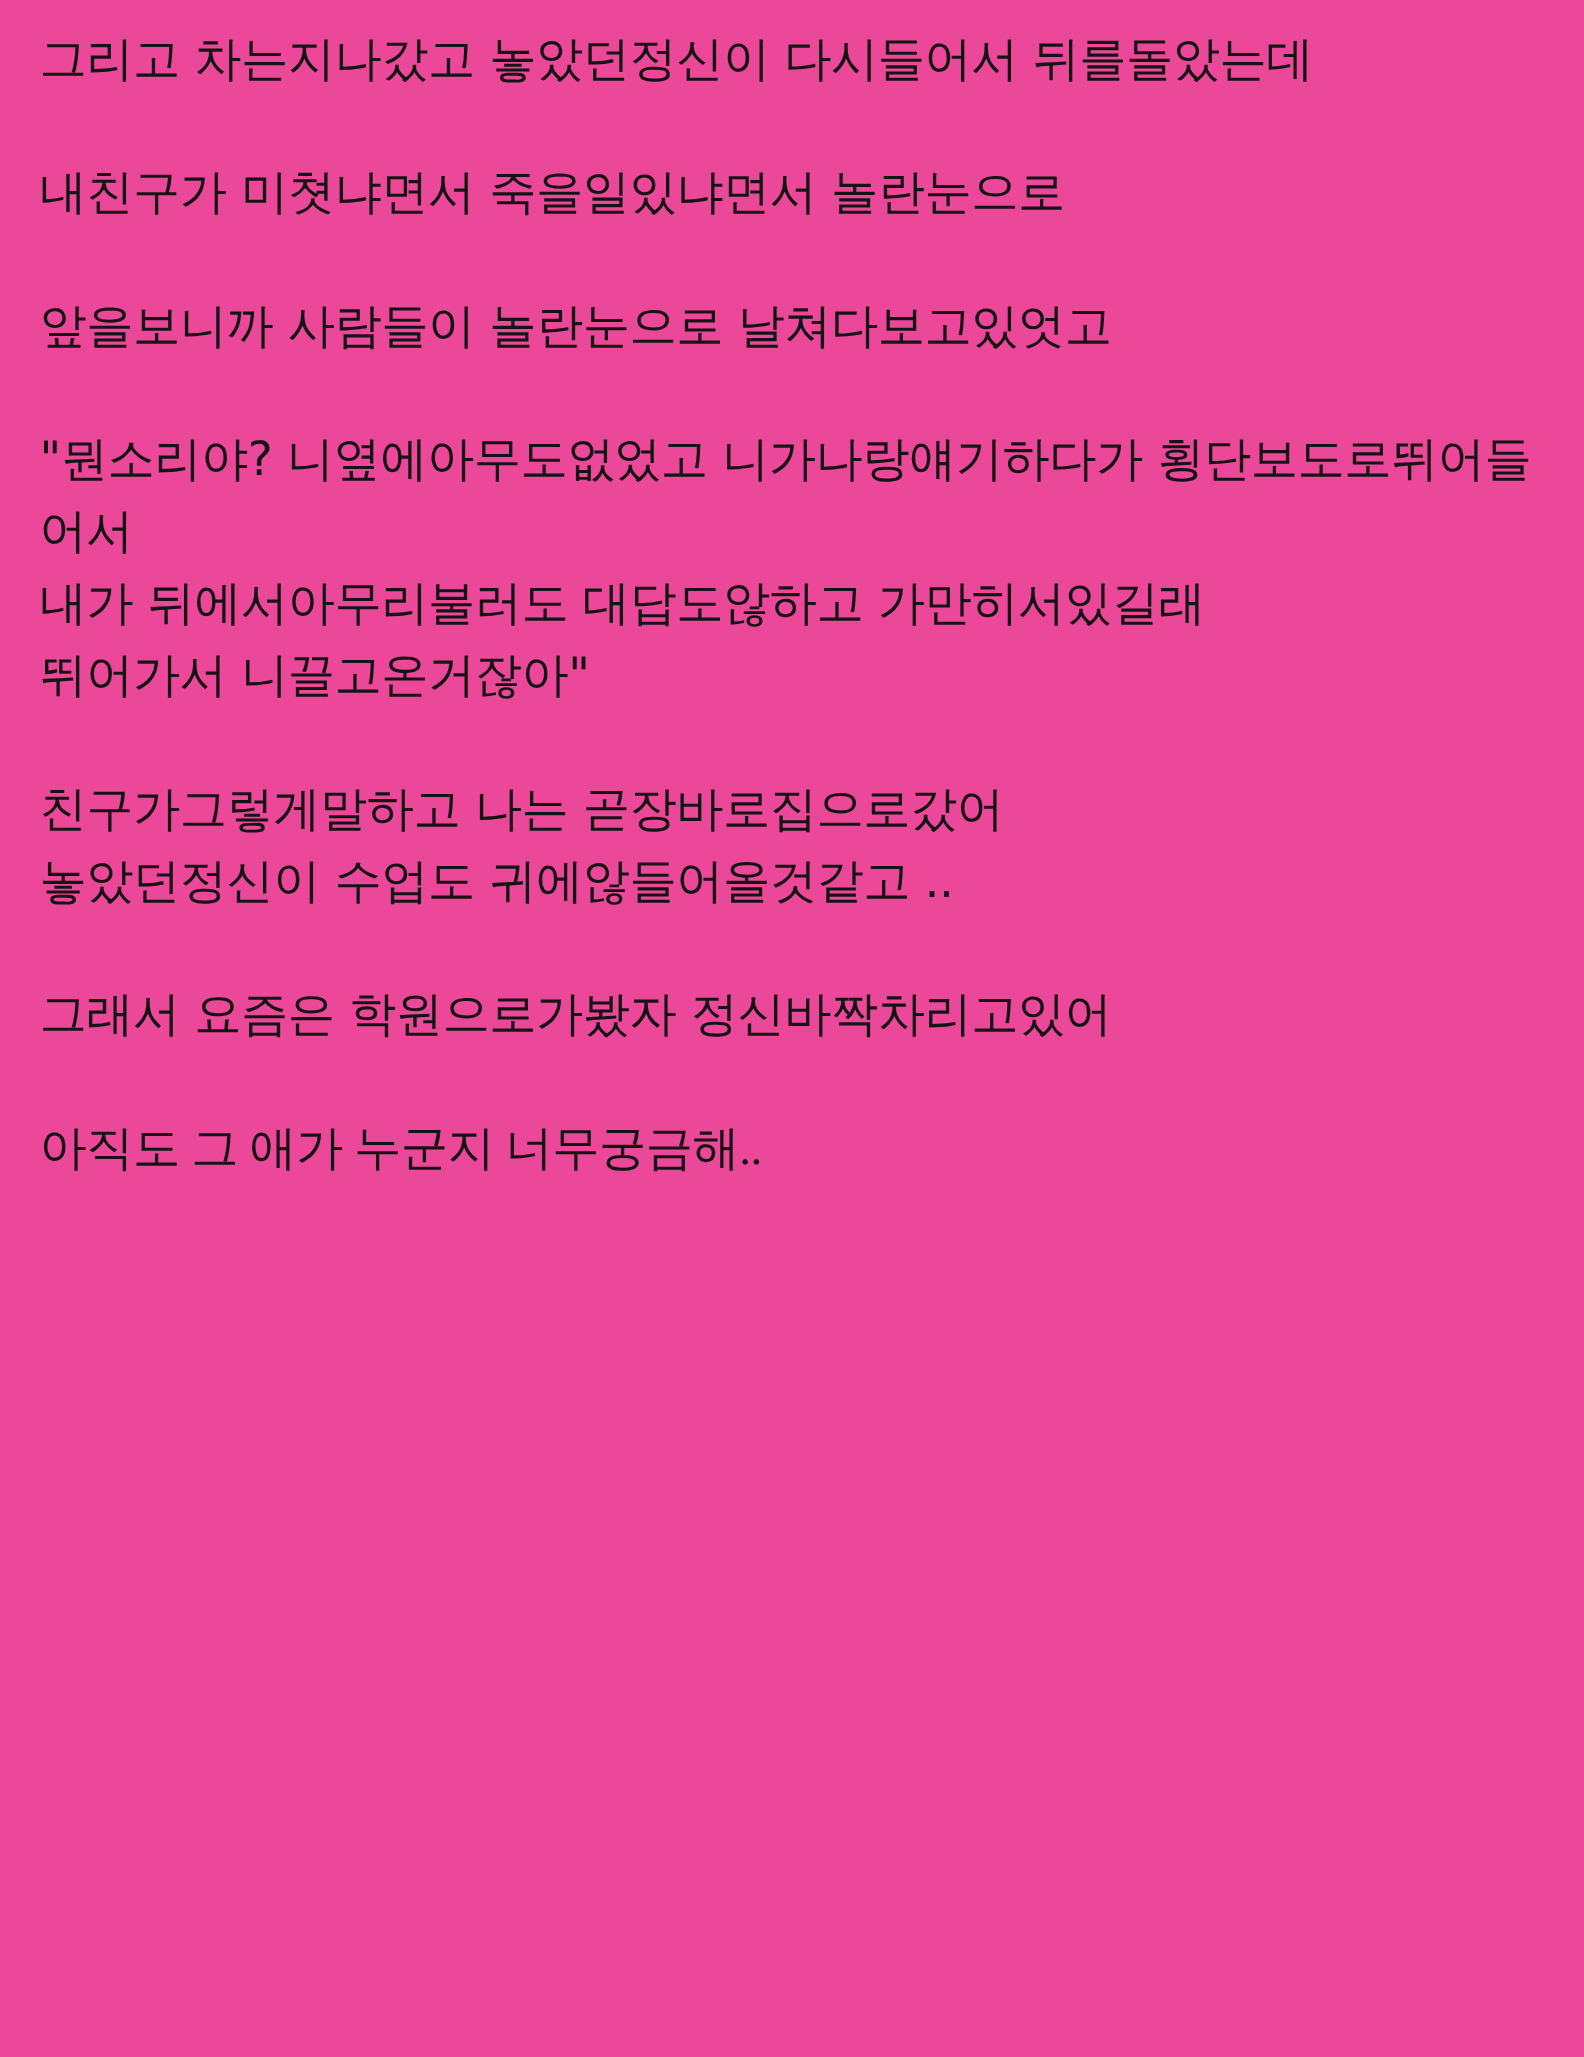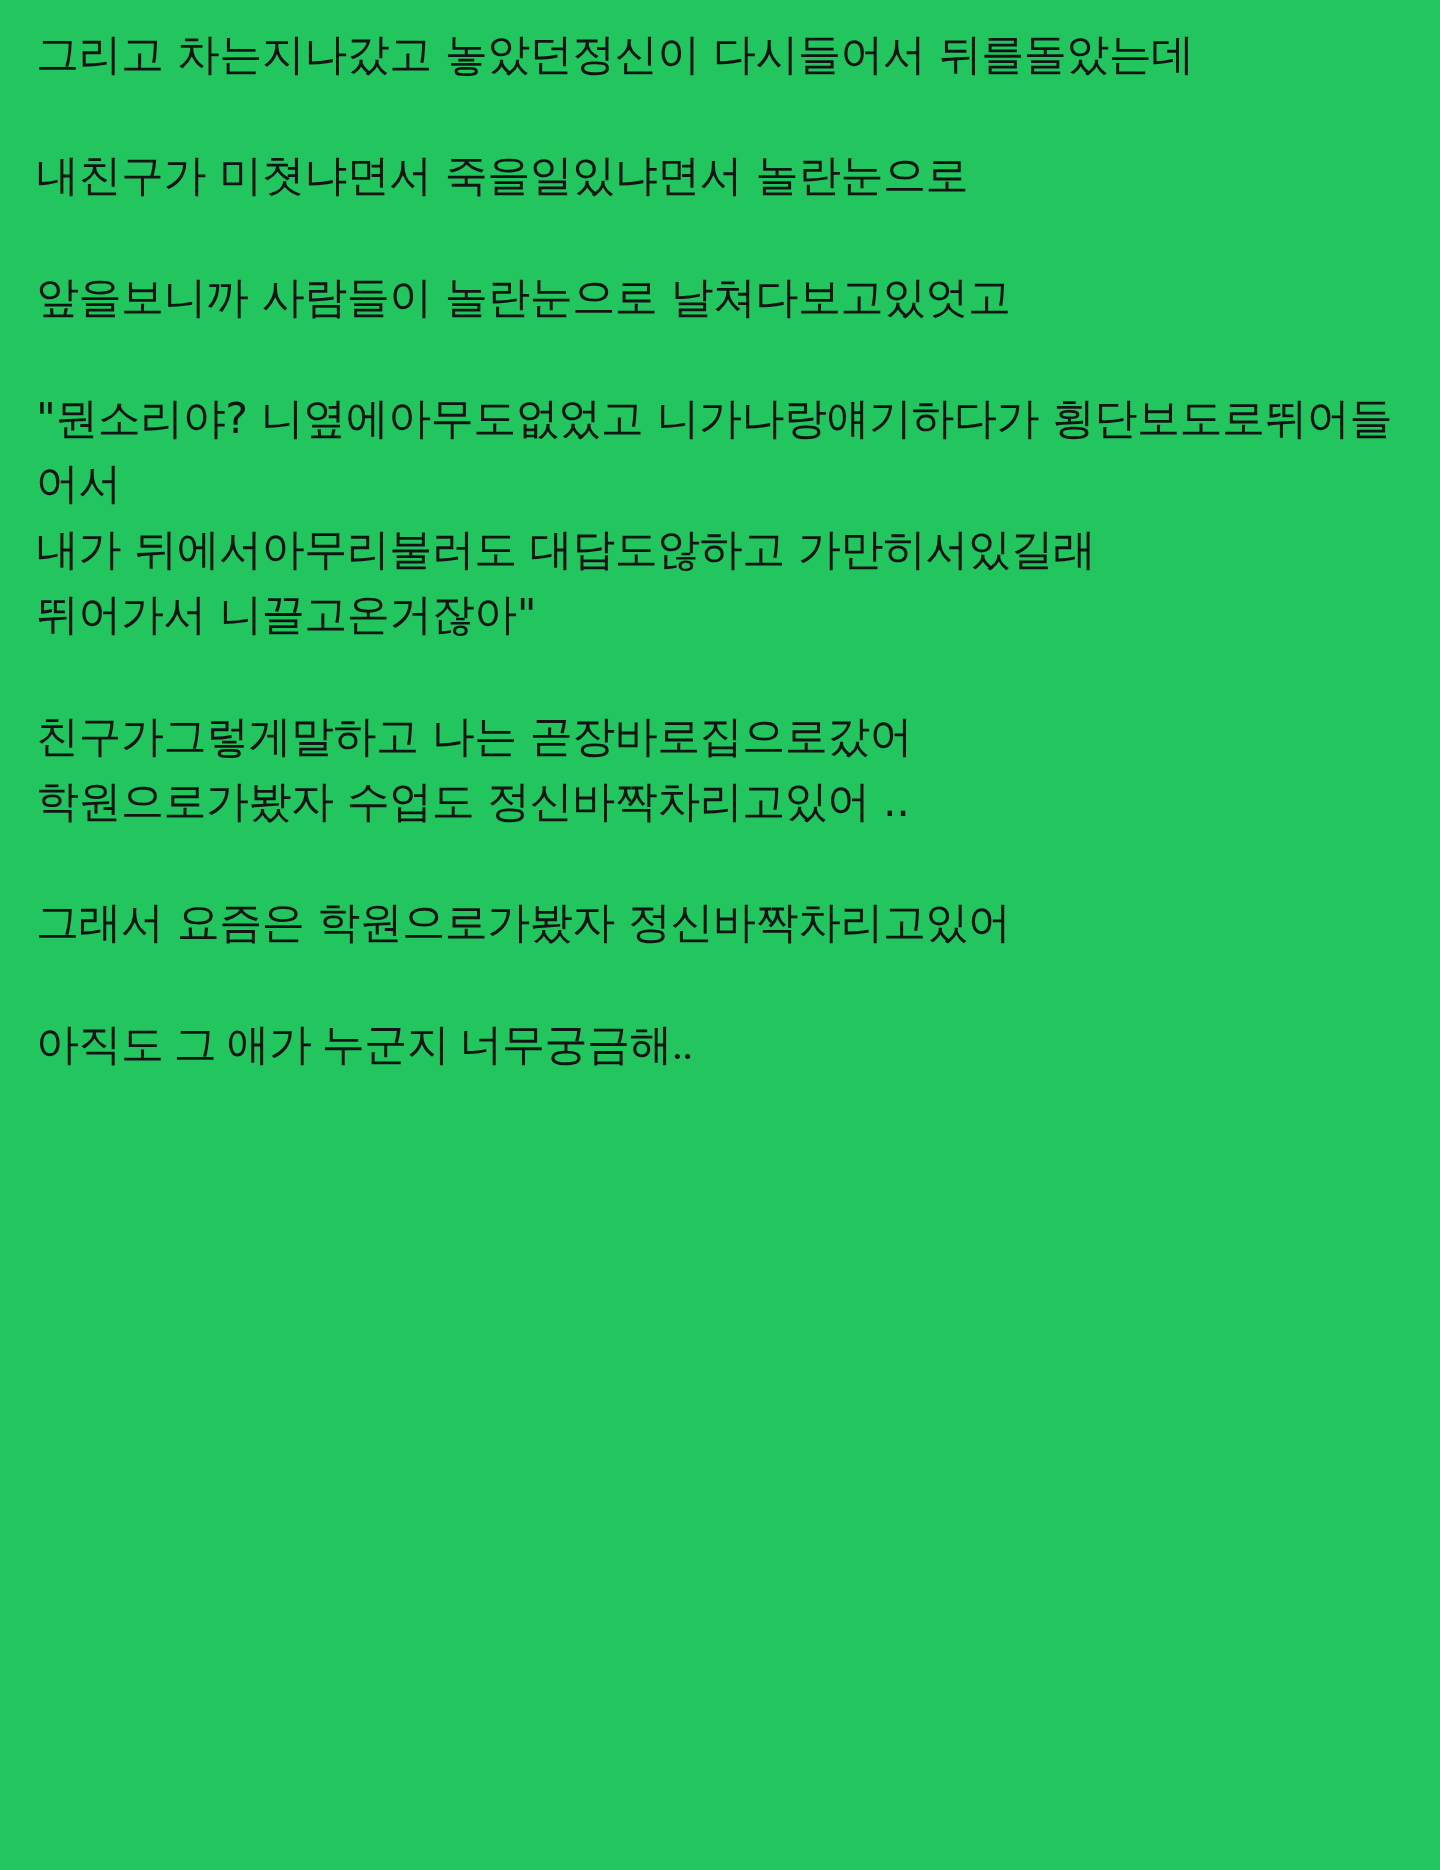--- a/index.html
+++ b/index.html
@@ -12,21 +12,21 @@
     width: 1440px;
     min-height: 1870px;
     font-family: "DejaVu Sans", "Liberation Sans", sans-serif;
     color: #1a1a1a;
   }
   .page {
     width: 1440px;
     min-height: 1870px;
     box-sizing: border-box;
     padding: 22px 40px 40px 36px;
-    background: #22c55e;
+    background: #ec4899;
   }
   .para {
     font-size: 43px;
     line-height: 1.52;
     letter-spacing: -0.5px;
     color: #141414;
     margin: 0 0 56px 0;
     white-space: pre-wrap;
     word-break: break-all;
     font-weight: 400;
@@ -40,16 +40,16 @@
 <body>
 
 <div class="page">
   <p class="para">그리고 차는지나갔고 놓았던정신이 다시들어서 뒤를돌았는데</p>
   <p class="para">내친구가 미쳣냐면서 죽을일있냐면서 놀란눈으로</p>
   <p class="para">앞을보니까 사람들이 놀란눈으로 날쳐다보고있엇고</p>
   <p class="para">"뭔소리야? 니옆에아무도없었고 니가나랑얘기하다가 횡단보도로뛰어들어서
 내가 뒤에서아무리불러도 대답도않하고 가만히서있길래
 뛰어가서 니끌고온거잖아"</p>
   <p class="para">친구가그렇게말하고 나는 곧장바로집으로갔어
-학원으로가봤자 수업도 정신바짝차리고있어 ..</p>
+놓았던정신이 수업도 귀에않들어올것같고 ..</p>
   <p class="para">그래서 요즘은 학원으로가봤자 정신바짝차리고있어</p>
   <p class="para">아직도 그 애가 누군지 너무궁금해..</p>
 </div>
 
 </body></html>

